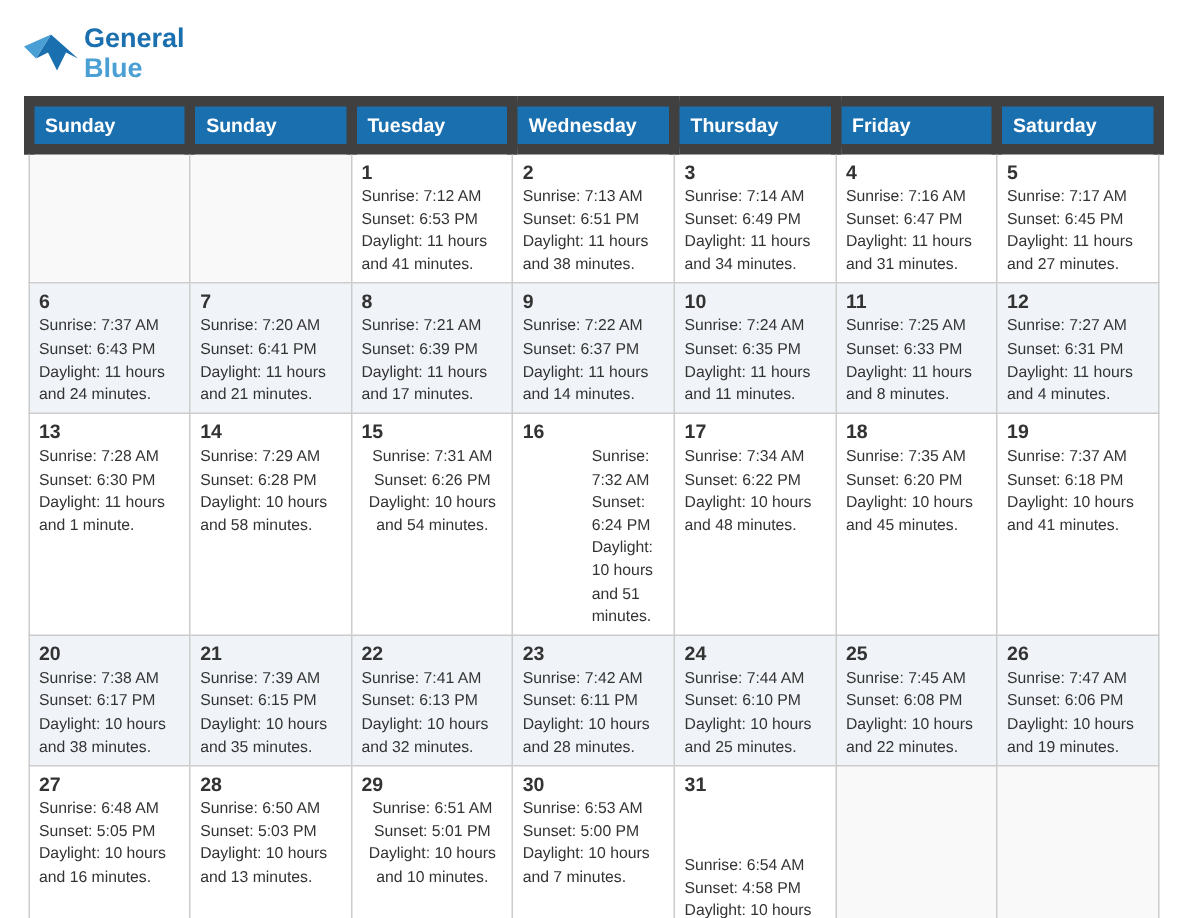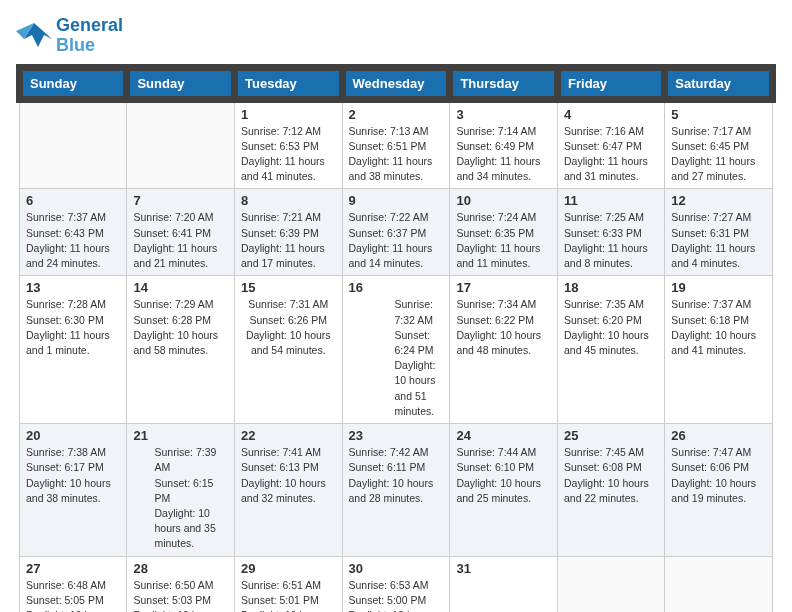--- a/index.html
+++ b/index.html
@@ -247,21 +247,21 @@
       </tr>
       <tr class="row-alt">
         <td>
           <span class="day-num">20</span>
           <div class="day-info" style="white-space: pre-line;">Sunrise: 7:38 AM
 Sunset: 6:17 PM
 Daylight: 10 hours and 38 minutes.</div>
         </td>
         <td>
           <span class="day-num">21</span>
-          <div class="day-info" style="white-space: pre-line; margin-left: 21px;">Sunrise: 7:39 AM
+          <div class="day-info" style="white-space: pre-line;">Sunrise: 7:39 AM
 Sunset: 6:15 PM
 Daylight: 10 hours and 35 minutes.</div>
         </td>
         <td>
           <span class="day-num">22</span>
           <div class="day-info" style="white-space: pre-line;">Sunrise: 7:41 AM
 Sunset: 6:13 PM
 Daylight: 10 hours and 32 minutes.</div>
         </td>
         <td>
@@ -297,21 +297,21 @@
 Daylight: 10 hours and 16 minutes.</div>
         </td>
         <td>
           <span class="day-num">28</span>
           <div class="day-info" style="white-space: pre-line;">Sunrise: 6:50 AM
 Sunset: 5:03 PM
 Daylight: 10 hours and 13 minutes.</div>
         </td>
         <td>
           <span class="day-num">29</span>
-          <div class="day-info" style="white-space: pre-line;">Sunrise: 6:51 AM
+          <div class="day-info" style="white-space: pre-line; text-align: center;">Sunrise: 6:51 AM
 Sunset: 5:01 PM
 Daylight: 10 hours and 10 minutes.</div>
         </td>
         <td>
           <span class="day-num">30</span>
           <div class="day-info" style="white-space: pre-line;">Sunrise: 6:53 AM
 Sunset: 5:00 PM
 Daylight: 10 hours and 7 minutes.</div>
         </td>
         <td>

